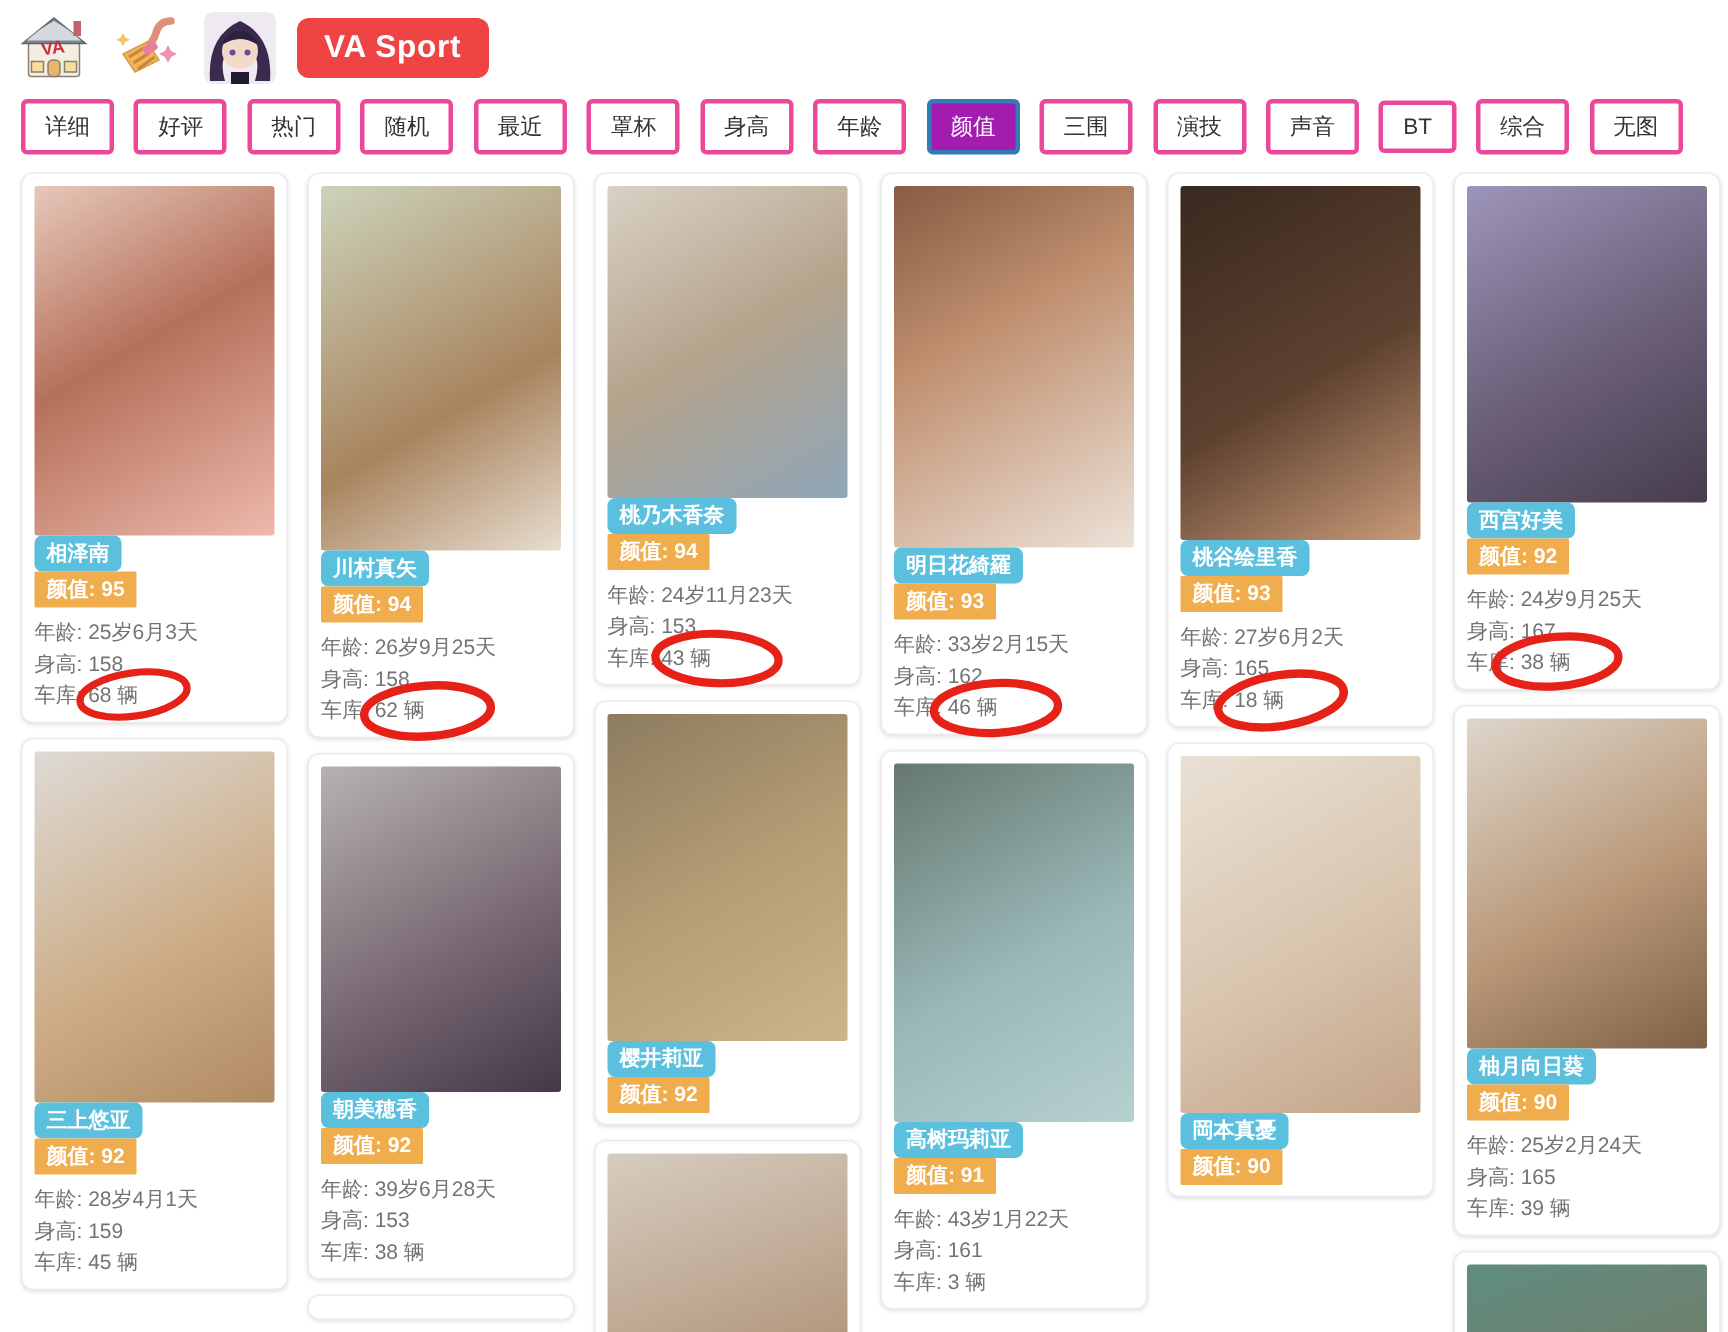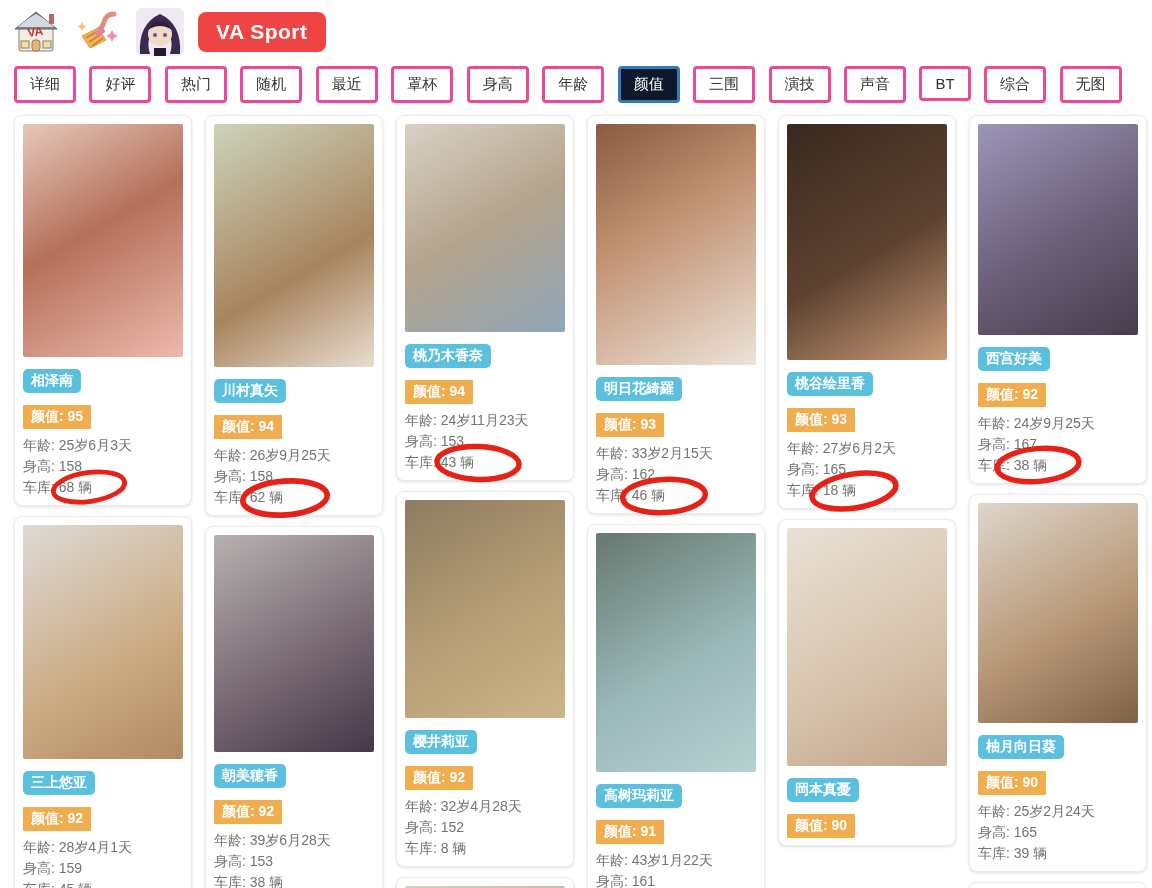--- a/index.html
+++ b/index.html
@@ -10,29 +10,29 @@
   .header { display:flex; align-items:center; gap:14px; padding:8px 0 4px 12px; height:60px; }
   .hicon { width:48px; height:48px; display:flex; align-items:center; justify-content:center; cursor:pointer; }
   .avatar { width:48px; height:48px; border-radius:6px; overflow:hidden; }
   .brand { background:#ef4444; color:#fff; font-weight:bold; font-size:21px;
     padding:8px 18px; border-radius:8px; border:none; cursor:pointer; letter-spacing:.5px; }
 
   
   .tabbar { padding:6px 0 2px 14px; white-space:nowrap; }
   .tab { display:inline-block; background:#fff; border:3px solid #ec4899; border-radius:4px;
     color:#333; font-size:15px; padding:6px 13px; margin-right:9px; cursor:pointer; }
-  .tab.active { background:#0f172a; border-color:#337ab7; color:#fff; }
+  .tab.active { background:#a21caf; border-color:#337ab7; color:#fff; }
 
   
   .grid { display:flex; align-items:flex-start; gap:13px; padding:10px 0 0 14px; }
   .col { width:178px; flex:none; display:flex; flex-direction:column; gap:10px; }
   .card { background:#fff; border:1px solid #ececec; border-radius:8px;
     box-shadow:0 1px 3px rgba(0,0,0,.12); padding:8px 8px 7px; }
   .photo { width:100%; border-radius:2px; background:#ccc; cursor:pointer; }
-  .badge-row { margin-top:12px; }
+  .badge-row { margin-top:0; }
   .name-badge { display:inline-block; background:#5bc0de; color:#fff; font-weight:bold;
     font-size:14px; padding:3px 8px; border-radius:5px; cursor:pointer; }
   .score-badge { display:inline-block; background:#f0ad4e; color:#fff; font-weight:bold;
     font-size:14px; padding:3px 8px; border-radius:1px; }
   .stats { margin-top:6px; font-size:14px; color:#737373; }
   .stat-line { line-height:21px; }
   .garage { position:relative; }
   .circle-mark { position:absolute; pointer-events:none; }
   .circle-mark ellipse { fill:none; stroke:#e62117; stroke-width:6; stroke-linecap:round; }
 </style>
@@ -166,25 +166,20 @@
           <svg class="circle-mark" style="left:26px;top:-10px;width:94px;height:42px;transform:rotate(2deg)" viewBox="0 0 100 46">
               <ellipse cx="50" cy="23" rx="45" ry="18"></ellipse>
             </svg>
         </div>
       </div>
     </article>
     <article class="card">
       <div class="photo" style="height: 218px; background: linear-gradient(150deg, rgb(141, 124, 96) 0%, rgb(180, 156, 116) 50%, rgb(205, 180, 136) 100%);"></div>
       <div class="badge-row"><span class="name-badge">樱井莉亚</span></div>
       <div class="badge-row"><span class="score-badge"><span>颜值:</span> <span>92</span></span></div>
-      <div class="stats">
-        <div class="stat-line"><span>年龄:</span> <span>32岁4月28天</span></div>
-        <div class="stat-line"><span>身高:</span> <span>152</span></div>
-        <div class="stat-line garage"><span>车库:</span> <span>8 辆</span></div>
-      </div>
     </article>
     <article class="card">
       <div class="photo" style="height: 220px; background: linear-gradient(160deg, rgb(214, 204, 192), rgb(160, 124, 90));"></div>
     </article>
   </div>
 
   <div class="col">
     <article class="card">
       <div class="photo" style="height: 241px; background: linear-gradient(150deg, rgb(138, 90, 66) 0%, rgb(192, 144, 112) 40%, rgb(236, 226, 216) 100%);"></div>
       <div class="badge-row"><span class="name-badge">明日花綺羅</span></div>

